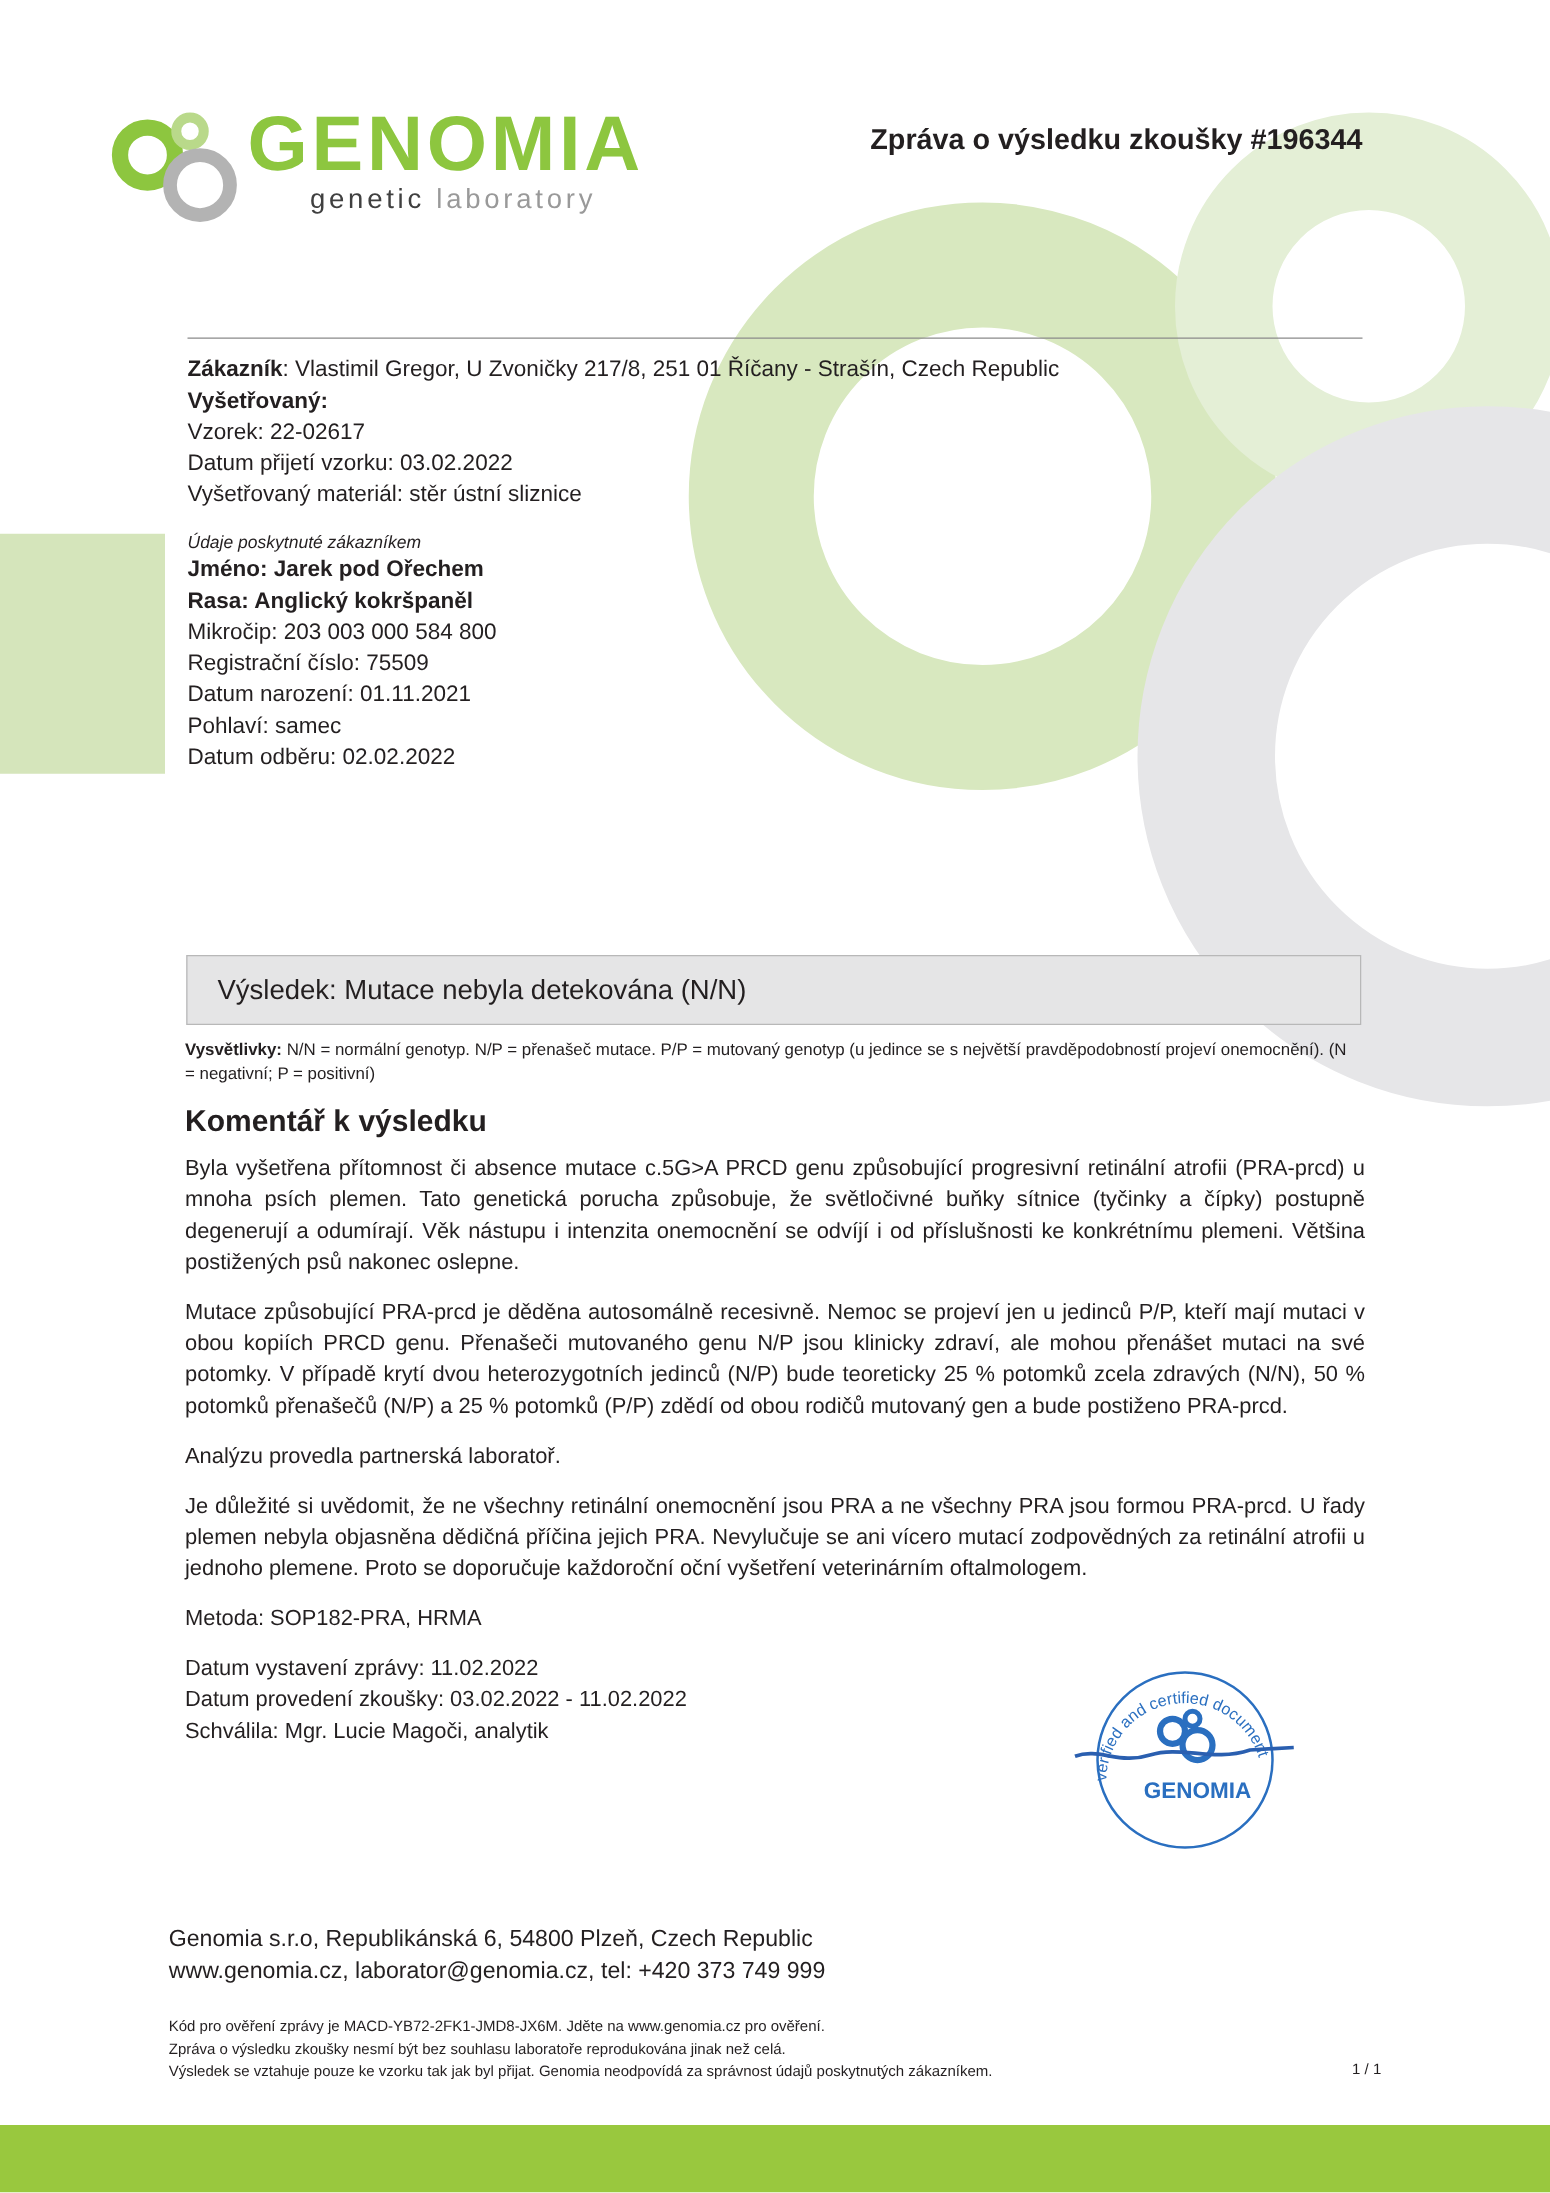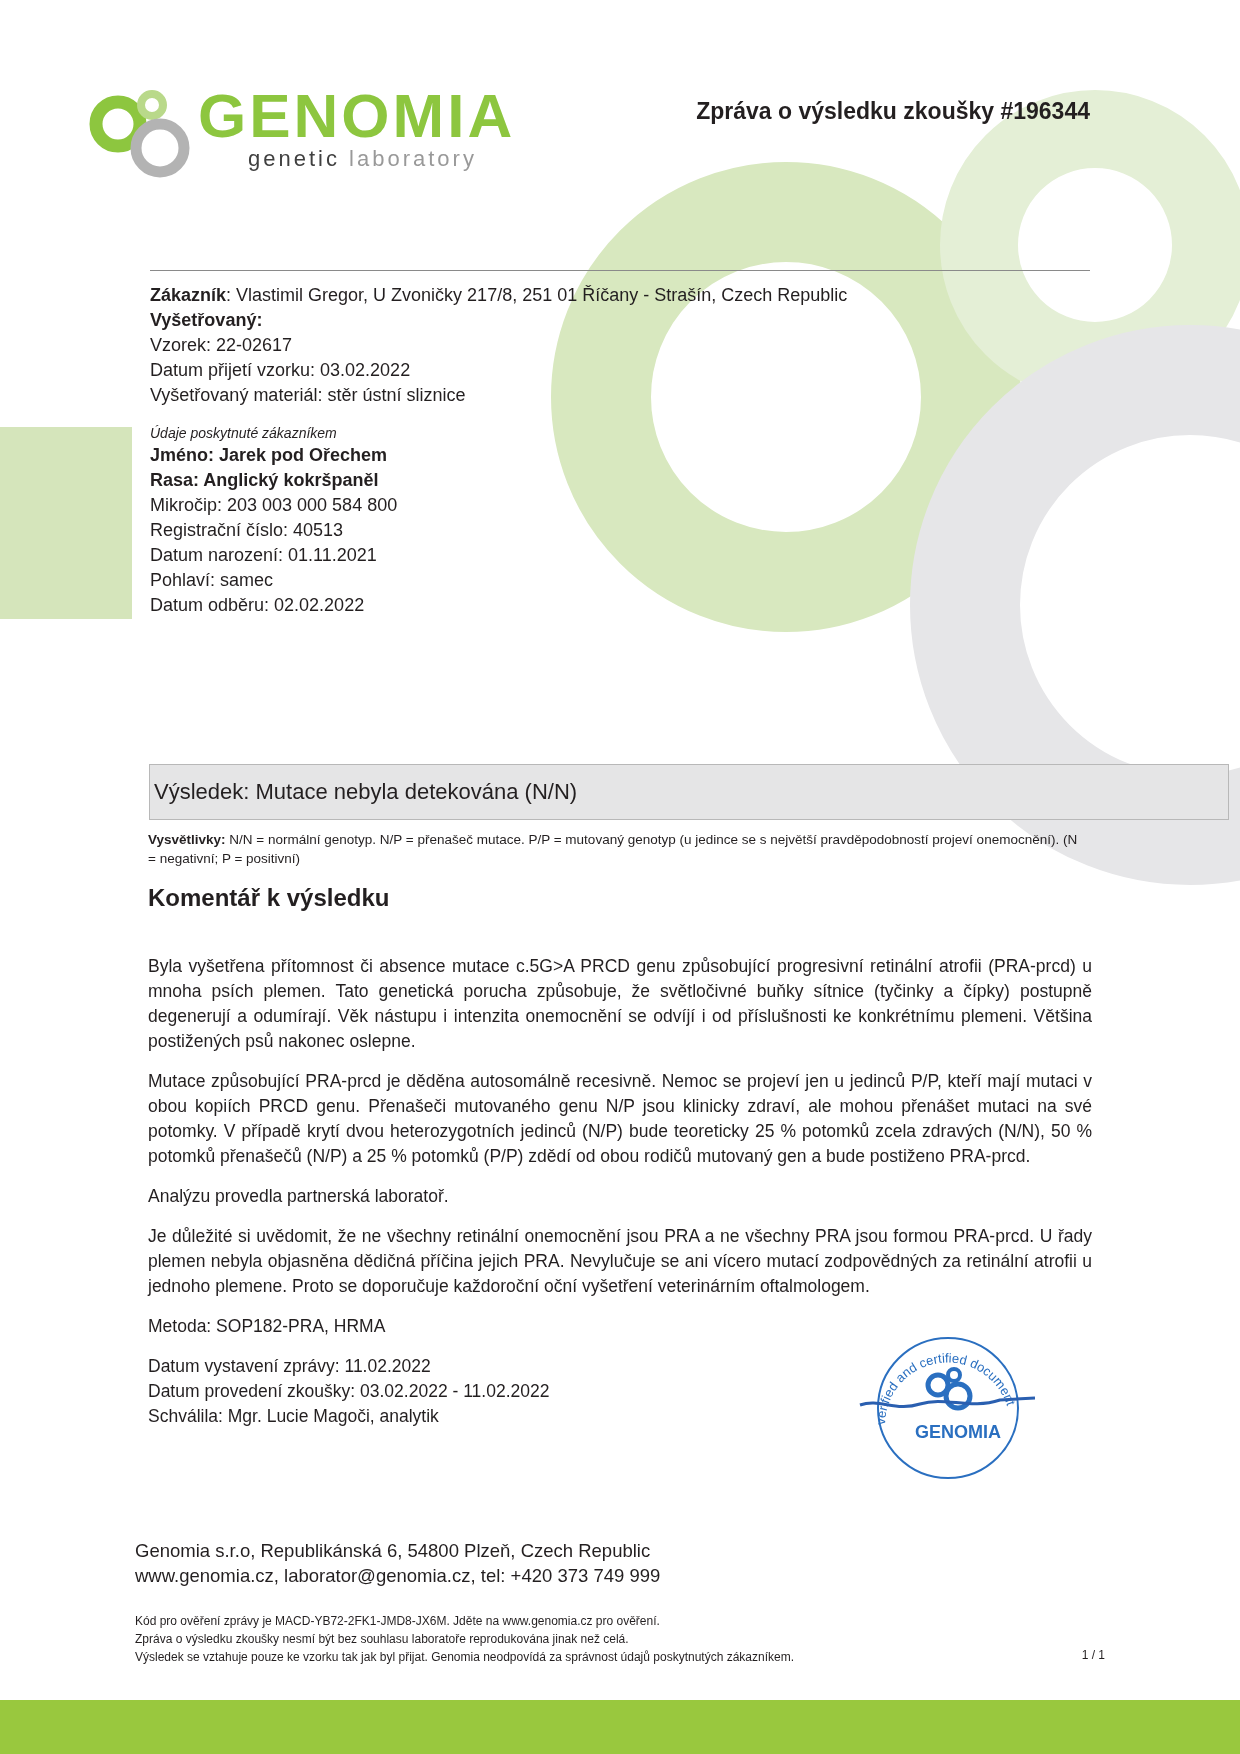--- a/index.html
+++ b/index.html
@@ -20,24 +20,24 @@
   .title-main { font-size:23px; font-weight:bold; }
   .title-sub { font-size:22px; line-height:29px; margin-top:10px; }
 
   .hr { position:absolute; left:150px; top:270px; width:940px; height:1px; background:#8a8a8a; }
 
   .info { position:absolute; left:150px; top:283px; font-size:18px; line-height:25px; }
   .info b { font-weight:bold; }
   .provided { position:absolute; left:150px; top:423px; font-size:18px; line-height:25px; }
   .provided .small { font-size:14px; line-height:20px;font-style:italic; }
 
-  .result-box { position:absolute; left:149px; top:764px; width:1080px; height:56px; background:#e5e5e6; border:1px solid #b8b8b8; box-sizing:border-box; font-size:22px; line-height:54px; padding-left:4px; }
+  .result-box { position:absolute; left:149px; top:764px; width:940px; height:56px; background:#e5e5e6; border:1px solid #b8b8b8; box-sizing:border-box; font-size:22px; line-height:54px; padding-left:24px; }
   .legend { position:absolute; left:148px; top:830px; width:940px; font-size:13.5px; line-height:19px; }
   .comment-h { position:absolute; left:148px; top:884px; font-size:24px; font-weight:bold; }
-  .paras { position:absolute; left:148px; top:922px; width:944px; font-size:17.5px; line-height:25px; text-align:justify;margin-top:32px; }
+  .paras { position:absolute; left:148px; top:922px; width:944px; font-size:17.5px; line-height:25px; text-align:justify; }
   .paras p { margin:0 0 15px 0; }
   .dates { margin-top:0; }
 
   .stamp { position:absolute; left:850px; top:1330px; width:200px; height:150px; }
 
   .company { position:absolute; left:135px; top:1538px; font-size:18.5px; line-height:25px; }
   .fineprint { position:absolute; left:135px; top:1612px; width:970px; font-size:12px; line-height:18px; }
   .page-no { position:absolute; right:135px; top:1648px; font-size:12px; }
 </style>
 </head>
@@ -70,21 +70,21 @@
   <div>Vzorek: 22-02617</div>
   <div>Datum přijetí vzorku: 03.02.2022</div>
   <div>Vyšetřovaný materiál: stěr ústní sliznice</div>
 </div>
 
 <div class="provided">
   <div class="small">Údaje poskytnuté zákazníkem</div>
   <div><b>Jméno: Jarek pod Ořechem</b></div>
   <div><b>Rasa: Anglický kokršpaněl</b></div>
   <div>Mikročip: 203 003 000 584 800</div>
-  <div>Registrační číslo: 40513</div>
+  <div>Registrační číslo: 75509</div>
   <div>Datum narození: 01.11.2021</div>
   <div>Pohlaví: samec</div>
   <div>Datum odběru: 02.02.2022</div>
 </div>
 
 <div class="result-box">Výsledek: Mutace nebyla detekována (N/N)</div>
 
 <div class="legend"><b>Vysvětlivky:</b><span> N/N = normální genotyp. N/P = přenašeč mutace. P/P = mutovaný genotyp (u jedince se s největší pravděpodobností projeví onemocnění). (N = negativní; P = positivní)</span></div>
 
 <div class="comment-h">Komentář k výsledku</div>

